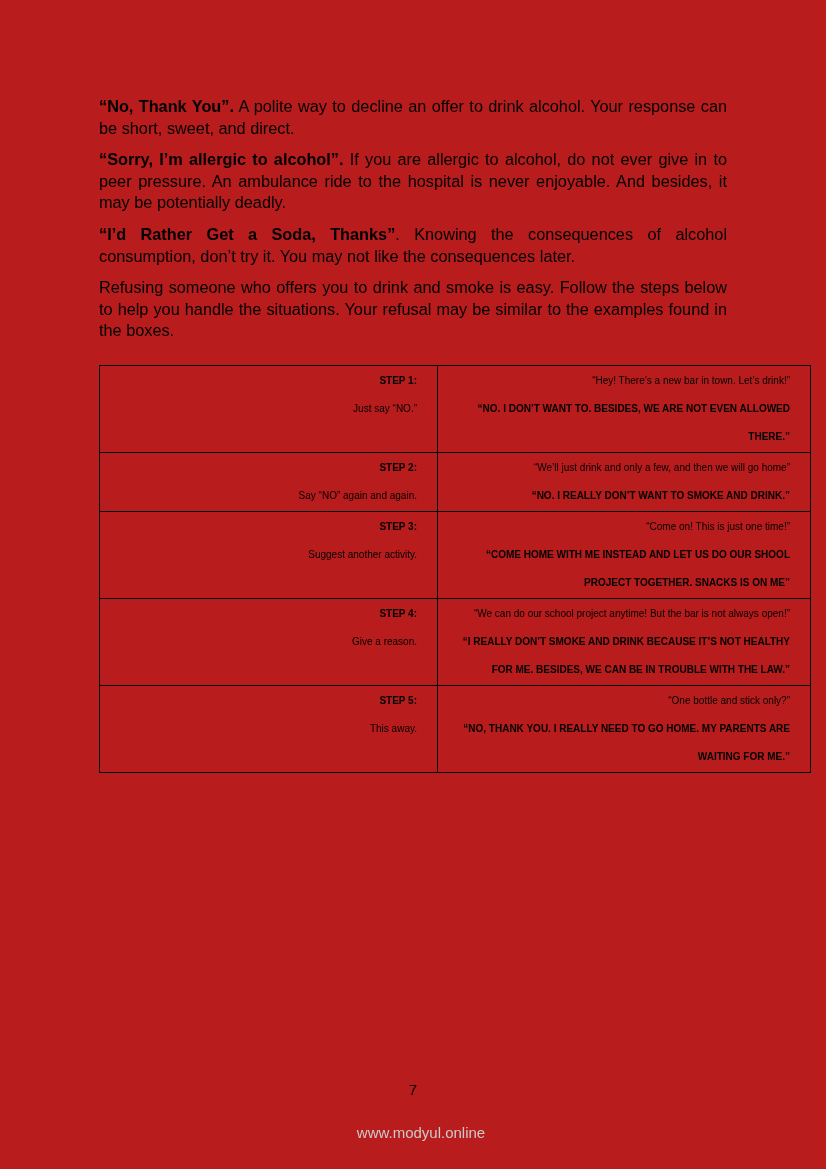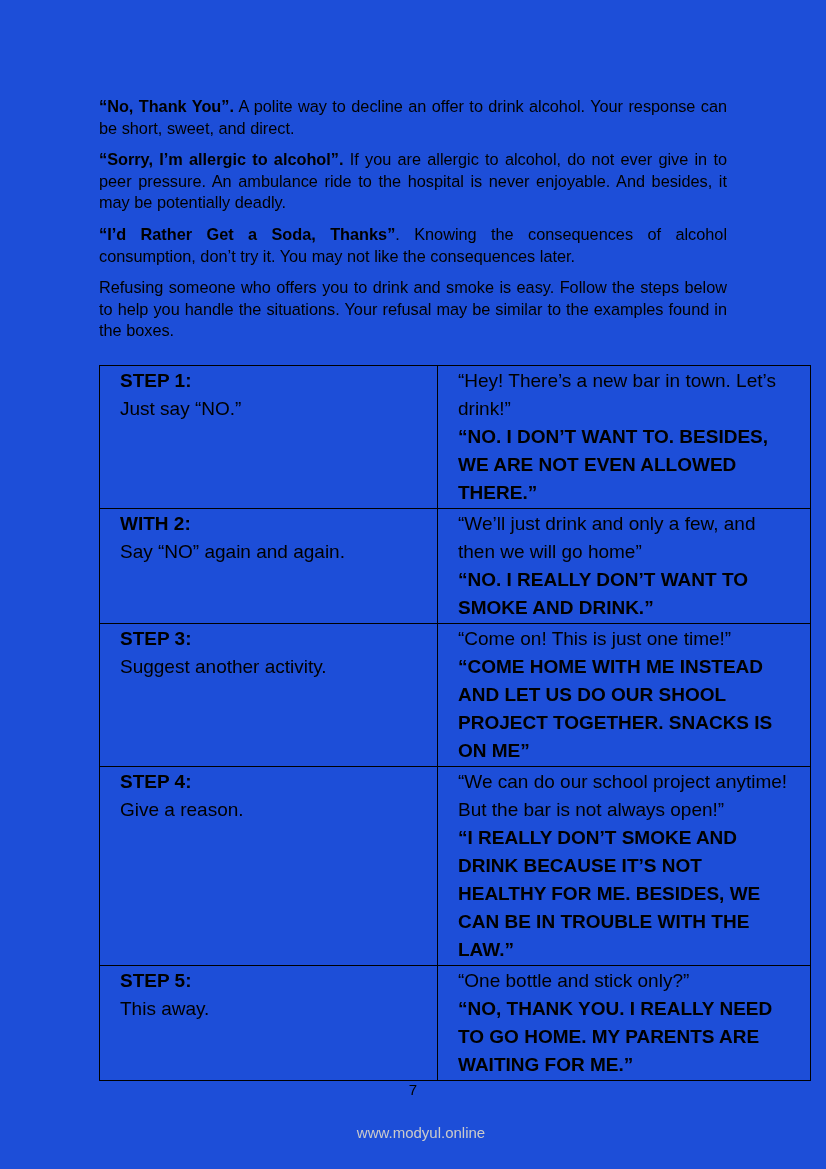--- a/index.html
+++ b/index.html
@@ -1,19 +1,19 @@
 <!DOCTYPE html>
 <html style="--text: #000000; --border: #000000; --watermark: #cbcbcb;"><head>
 <meta charset="utf-8">
 <style>
   html,body{margin:0;padding:0;background:#ffffff;}
   .page{
     position:relative;
     width:826px;height:1169px;
-    background:#1d4ed8;
+    background:#b91c1c;
     font-family:"Liberation Sans",sans-serif;
     color:var(--text,#000000);
     overflow:hidden;
   }
   .content{position:absolute;left:99px;top:96px;width:628px;}
   .para{
     margin:0 0 10px 0;
     font-size:16.3px;
     line-height:21.6px;
     text-align:justify;
@@ -21,22 +21,22 @@
   .para .lead{font-weight:bold;}
   table.steps{
     border-collapse:collapse;
     table-layout:fixed;
     width:629px;
     margin-top:23px;
   }
   table.steps td{
     border:1px solid var(--border,#000000);
     vertical-align:top;
-    text-align:left;
-    font-size:19px;
+    text-align:right;
+    font-size:10px;
     line-height:28px;
     padding:1px 20px;
   }
   td.step-cell{width:297px;}
   td.example-cell{width:332px;}
   .step-label{font-weight:bold;}
   .refusal{font-weight:bold;}
   .page-number{
     position:absolute;left:0;top:1081px;width:826px;
     text-align:center;font-size:15px;color:var(--text,#000000);
@@ -70,21 +70,21 @@
             <div class="step-desc">Just say “NO.”</div>
           </td>
           <td class="example-cell">
             <div class="offer">“Hey! There’s a new bar in town. Let’s drink!”</div>
             <div class="refusal">“NO. I DON’T WANT TO. BESIDES, WE ARE NOT EVEN ALLOWED THERE.”</div>
           </td>
         </tr>
 
         <tr>
           <td class="step-cell">
-            <div class="step-label">WITH 2:</div>
+            <div class="step-label">STEP 2:</div>
             <div class="step-desc">Say “NO” again and again.</div>
           </td>
           <td class="example-cell">
             <div class="offer">“We’ll just drink and only a few, and then we will go home”</div>
             <div class="refusal">“NO. I REALLY DON’T WANT TO SMOKE AND DRINK.”</div>
           </td>
         </tr>
 
         <tr>
           <td class="step-cell">

